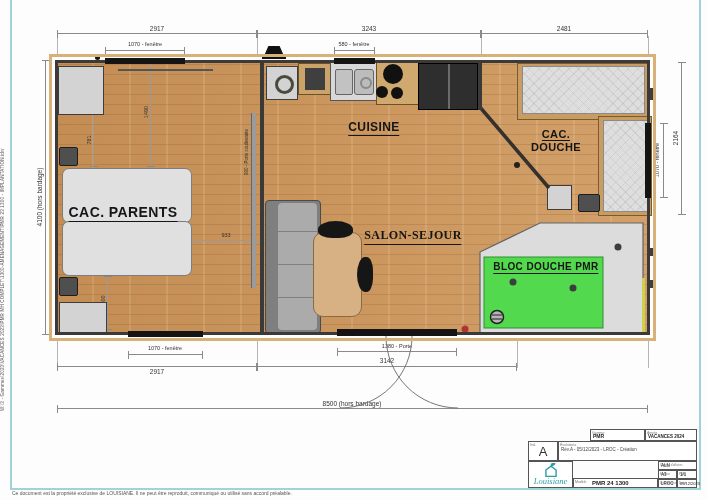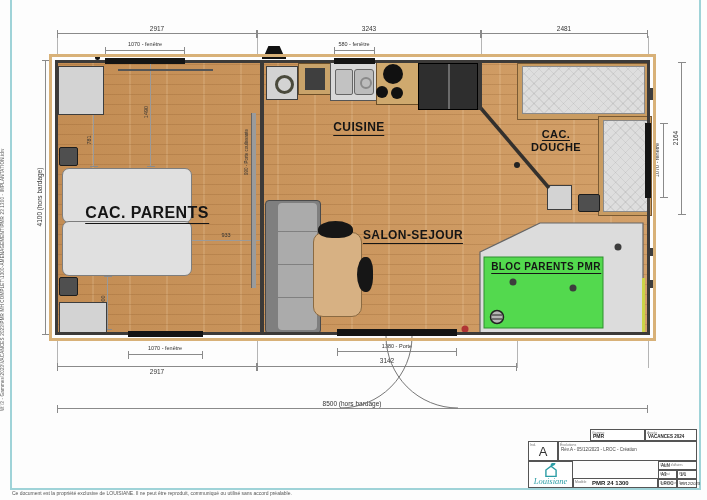--- a/index.html
+++ b/index.html
@@ -107,23 +107,23 @@
     <div class="abs furn grayunit" style="left:492px;top:125px;width:23px;height:23px;"></div>
     <div class="abs furn darkunit" style="left:523px;top:134px;width:20px;height:16px;"></div>
 
     <div class="abs win" style="left:50px;top:-2px;width:80px;height:6px;"></div>
     <div class="abs" style="left:63px;top:9px;width:95px;height:1.5px;background:#555;z-index:45;"></div>
     <div class="abs win" style="left:279px;top:-2px;width:41px;height:6px;"></div>
     <div class="abs win" style="left:73px;top:271px;width:75px;height:6px;"></div>
     <div class="abs win" style="left:590px;top:63px;width:6px;height:75px;"></div>
     <div class="abs win" style="left:282px;top:269px;width:120px;height:7px;z-index:60;"></div>
 
-    <div class="abs room-label" style="left:92px;top:144px;font-size:16px;">CAC. PARENTS</div>
-    <div class="abs room-label" style="left:304px;top:60px;font-size:12px;">CUISINE</div>
-    <div class="abs room-label" style="left:358px;top:168px;font-size:12px;">SALON-SEJOUR</div>
+    <div class="abs room-label" style="left:68px;top:144px;font-size:14px;">CAC. PARENTS</div>
+    <div class="abs room-label" style="left:319px;top:60px;font-size:12px;">CUISINE</div>
+    <div class="abs room-label" style="left:358px;top:168px;font-size:12px;font-family:Liberation Serif, serif;">SALON-SEJOUR</div>
     <div class="abs" style="left:501px;top:68px;z-index:46;transform:translateX(-50%);text-align:center;font-weight:bold;font-size:11px;color:#151515;letter-spacing:.4px;">
       <div style="border-bottom:1.5px solid #151515;display:inline-block;">CAC.</div><br>
       <span>DOUCHE</span>
     </div>
 
     <div class="abs dim-v" style="left:95px;top:3px;height:104px;border-left-color:#9a9a9a;"></div>
     <div class="abs dlab vert tiny" style="left:91px;top:52px;">1490</div>
     <div class="abs dim-v" style="left:38px;top:54px;height:53px;border-left-color:#9a9a9a;"></div>
     <div class="abs dlab vert tiny" style="left:34px;top:80px;">781</div>
     <div class="abs dim-h" style="left:135px;top:180px;width:72px;border-top-color:#9a9a9a;"></div>
@@ -148,21 +148,21 @@
       <circle cx="442" cy="257" r="6.5" fill="#b5b5b5" stroke="#222" stroke-width="1.5"></circle>
       <line x1="437" y1="255" x2="447" y2="255" stroke="#222" stroke-width="1"></line>
       <line x1="437" y1="259" x2="447" y2="259" stroke="#222" stroke-width="1"></line>
     </g>
     <circle cx="410" cy="269" r="3.5" fill="#b03434"></circle>
     <rect x="593" y="28" width="8" height="12" rx="2" fill="#3d3d3d"></rect>
     <rect x="593" y="188" width="8" height="8" rx="2" fill="#3d3d3d"></rect>
     <rect x="593" y="220" width="8" height="8" rx="2" fill="#3d3d3d"></rect>
   </svg>
 
-  <div class="abs room-label" style="left:546px;top:261px;font-size:10px;z-index:46;">BLOC PARENTS PMR</div>
+  <div class="abs room-label" style="left:546px;top:261px;font-size:10px;z-index:46;">BLOC DOUCHE PMR</div>
 
   <div class="abs" style="left:264px;top:46px;width:20px;height:10px;background:#111;clip-path:polygon(22% 0,78% 0,100% 100%,0 100%);"></div>
   <div class="abs" style="left:262px;top:56px;width:24px;height:3px;background:#111;"></div>
   <div class="abs" style="left:95px;top:55px;width:5px;height:5px;background:#111;border-radius:50%;"></div>
 
   <div class="abs ext" style="left:57px;top:36px;height:21px;"></div>
   <div class="abs ext" style="left:257px;top:36px;height:21px;"></div>
   <div class="abs ext" style="left:481px;top:36px;height:21px;"></div>
   <div class="abs ext" style="left:648px;top:36px;height:21px;"></div>
   <div class="abs dim-h" style="left:57px;top:33px;width:200px;"></div>

